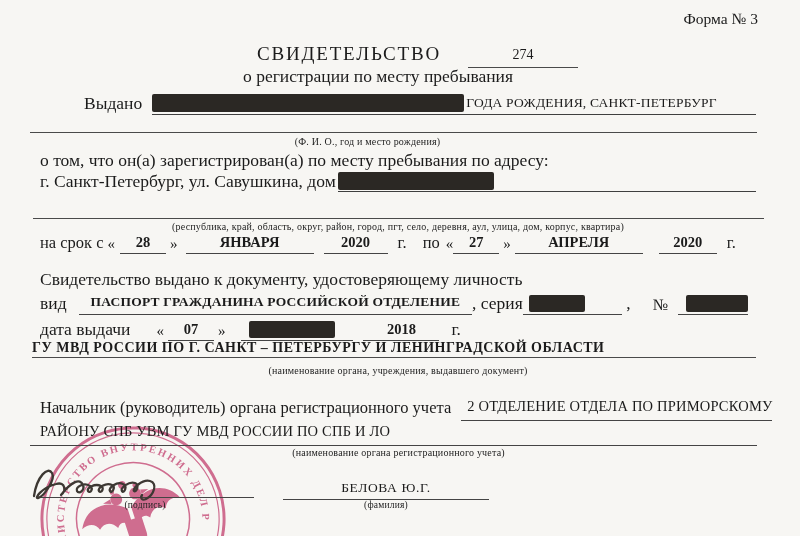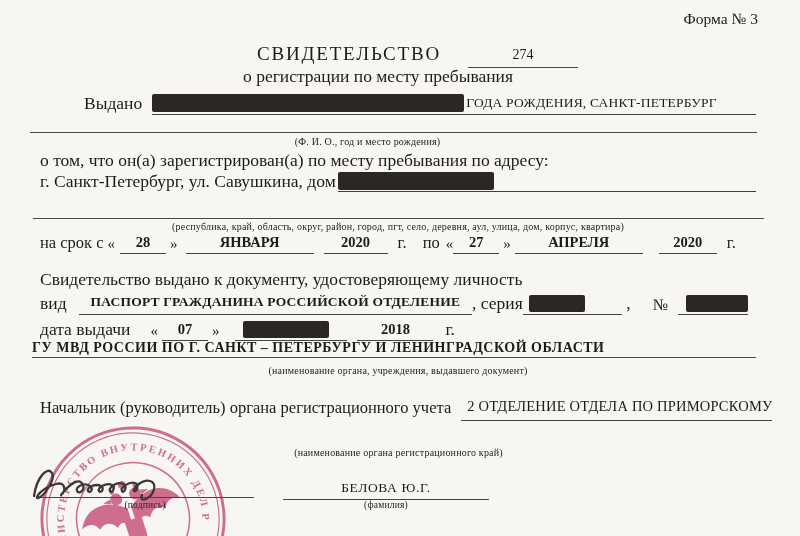--- a/index.html
+++ b/index.html
@@ -63,21 +63,21 @@
   .series-label{padding-bottom:1px;white-space:nowrap;}
   .series-cell{width:96px;border-bottom:1.5px solid #444;display:flex;align-items:center;padding:0 0 2px 6px;}
   .series-bar{width:56px;height:17px;}
   .comma{padding-bottom:1px;margin-left:4px;margin-right:22px;}
   .num-label{font-size:16px;padding-bottom:1px;margin-right:10px;}
   .num-cell{flex:1;border-bottom:1.5px solid #444;display:flex;align-items:center;padding:0 0 2px 8px;}
   .num-bar{width:62px;height:17px;}
 
   
   .date-row{left:40px;top:319px;display:flex;align-items:flex-end;font-size:17.5px;white-space:nowrap;}
-  .date-label{margin-right:20px;padding-bottom:1px;}
+  .date-label{margin-right:26px;padding-bottom:1px;}
   .month-cell{width:104px;border-bottom:1.5px solid #444;display:flex;align-items:center;padding:0 0 2px 8px;margin-right:10px;}
   .month-bar{width:86px;height:17px;}
   .w-year3{width:76px;}
 
   .gu-line{left:32px;right:44px;top:340px;border-bottom:1.5px solid #4a4a4a;font-size:14px;font-weight:bold;letter-spacing:.5px;padding-bottom:1px;white-space:nowrap;}
   .gu-caption{left:40px;right:44px;top:365px;}
 
   
   .head-row{left:40px;right:43px;top:398px;display:flex;align-items:center;font-size:16.5px;}
   .head-label{white-space:nowrap;margin-right:10px;padding-bottom:3px;}
@@ -207,21 +207,22 @@
     <span class="plabel">г.</span>
   </div>
 
   <div class="el gu-line">ГУ  МВД  РОССИИ  ПО  Г. САНКТ – ПЕТЕРБУРГУ  И  ЛЕНИНГРАДСКОЙ  ОБЛАСТИ</div>
   <div class="el cap gu-caption">(наименование органа, учреждения, выдавшего документ)</div>
 
   <div class="el head-row">
     <span class="head-label">Начальник (руководитель) органа регистрационного учета</span>
     <span class="head-value">2 ОТДЕЛЕНИЕ ОТДЕЛА  ПО ПРИМОРСКОМУ</span>
   </div>
-  <div class="el cap head-caption">(наименование органа регистрационного край)</div>
+  <div class="el head-line2">РАЙОНУ СПБ УВМ  ГУ  МВД РОССИИ  ПО СПБ  И  ЛО</div>
+  <div class="el cap head-caption">(наименование органа регистрационного учета)</div>
 
   <div class="el sig-line"></div>
   <div class="el cap sig-caption">(подпись)</div>
   <div class="el surname-cell">БЕЛОВА  Ю.Г.</div>
   <div class="el cap surname-caption">(фамилия)</div>
 
   <svg class="sign-svg" viewBox="0 0 200 50">
     <path d="M6 38 C9 18 20 8 24 15 C28 22 15 39 10 40 C6 41 13 30 28 26 C38 23 38 34 33 37
              C44 23 52 20 55 27 C57 32 51 37 49 33 C47 29 56 24 62 28 C66 31 62 36 60 33
              C58 30 67 25 73 28 C77 30 73 36 71 33 C69 30 78 24 84 27 C88 29 84 36 82 33

